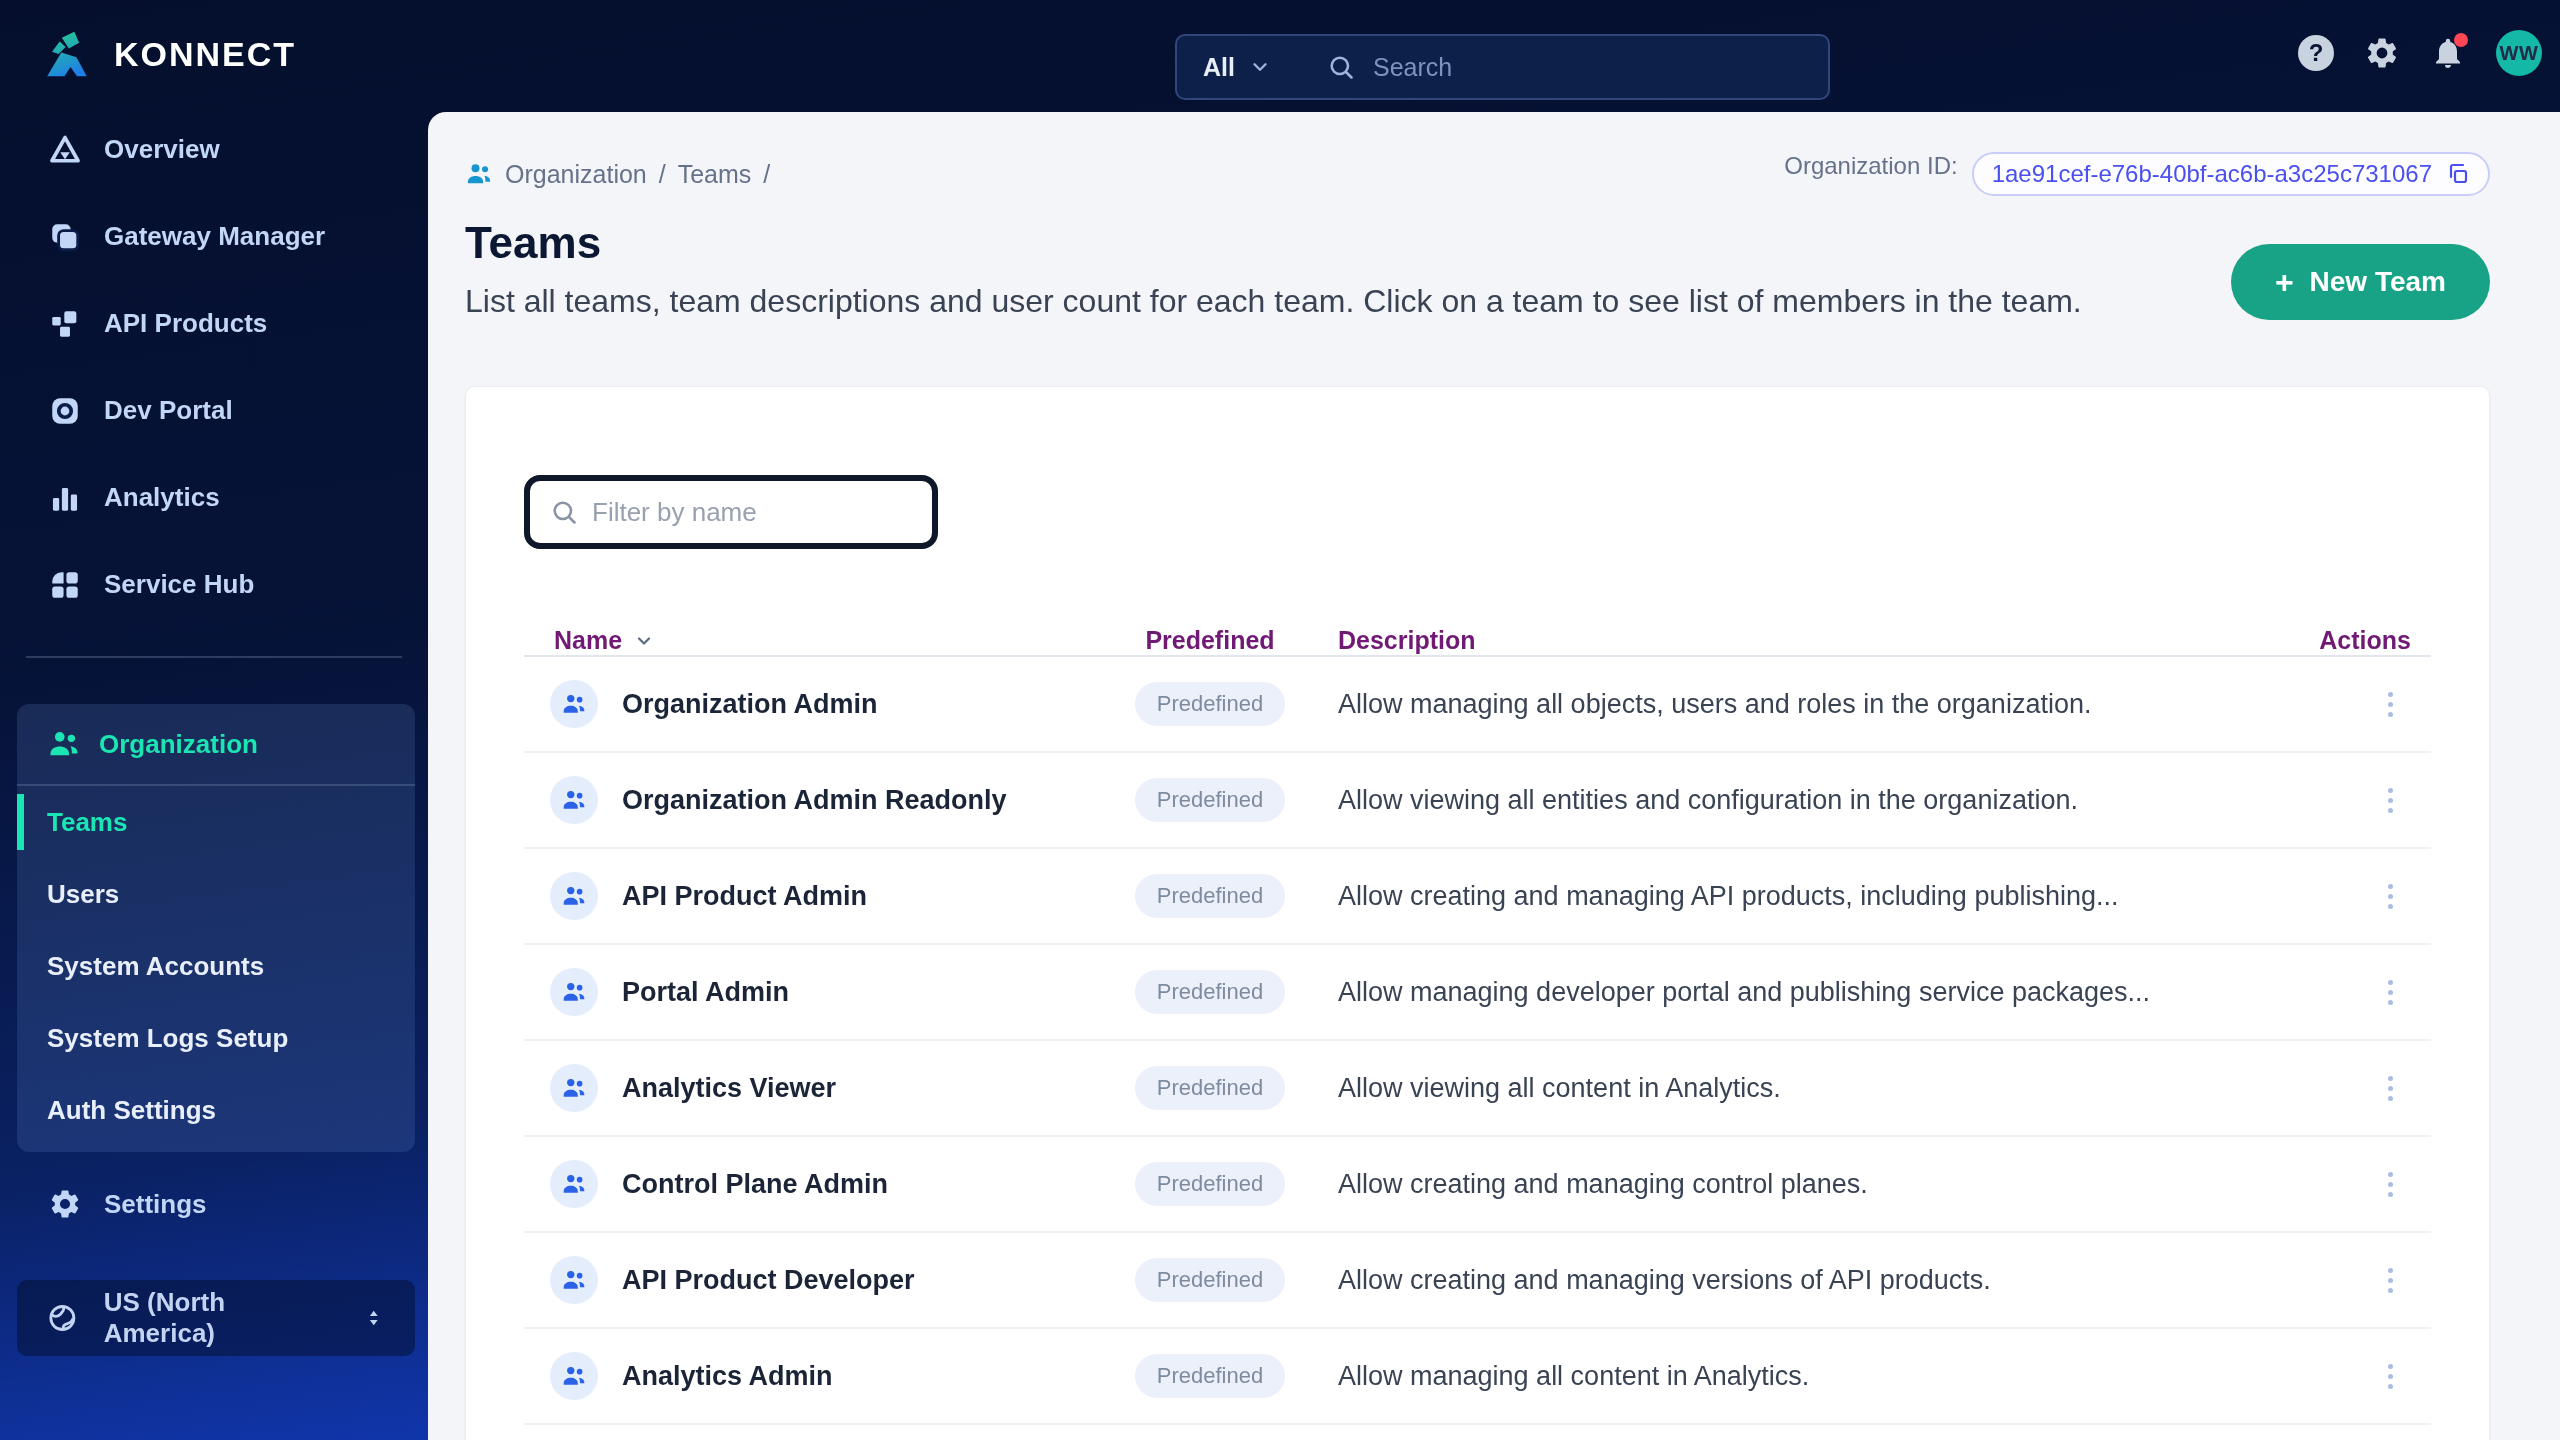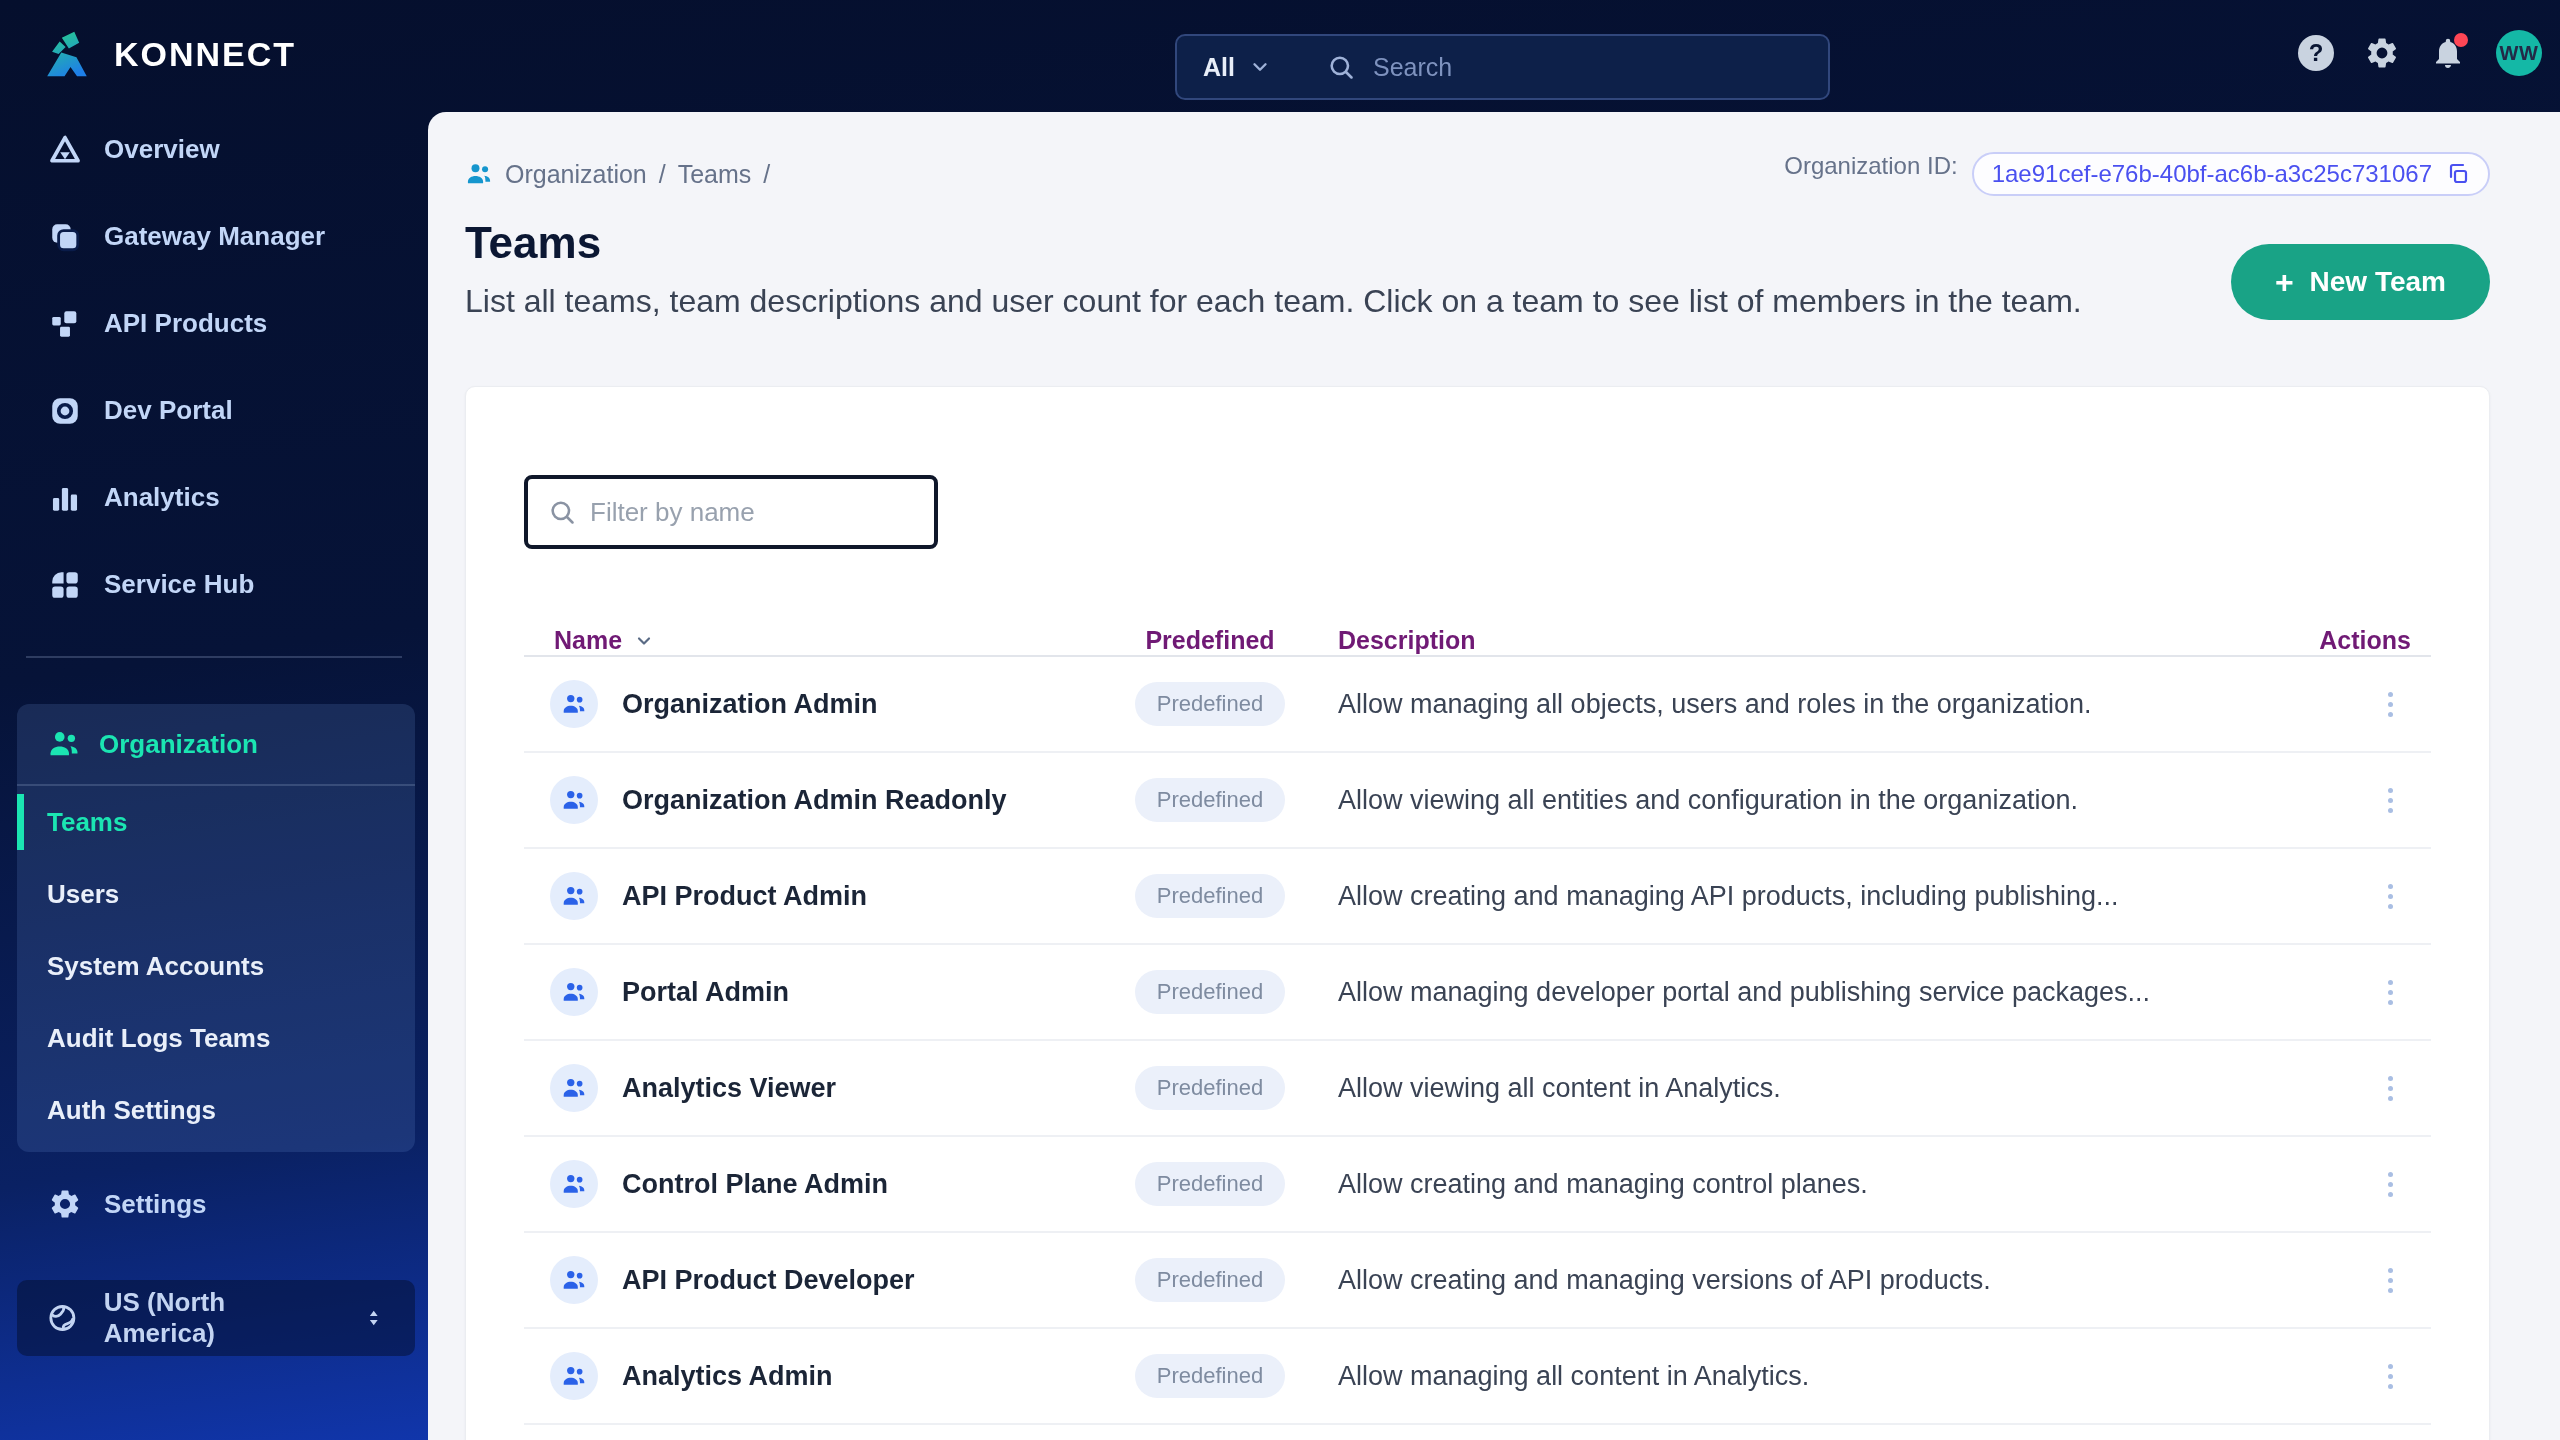--- a/index.html
+++ b/index.html
@@ -63,21 +63,21 @@
   .org-id-chip .ico { width:24px; height:24px; color:#4A50F0; }
   .page-head { display:flex; justify-content:space-between; align-items:flex-end; margin-top:22px; }
   .page-title { font-size:44px; color:#0B1733; font-weight:800; }
   .page-desc { margin-top:15px; font-size:32px; color:#3A4354; }
   .new-team-btn { height:76px; border-radius:38px; background:#19A386; color:#FFFFFF; border:none;
     font-family:inherit; font-size:28px; font-weight:700; padding:0 44px; display:flex; align-items:center; gap:16px; cursor:pointer; }
   .new-team-btn .plus { font-size:32px; font-weight:700; line-height:1; }
 
   .card { background:#FFFFFF; border:1px solid #EBEDF1; border-radius:10px; margin-top:66px;
     height:1120px; padding:88px 58px 0; box-shadow:0 1px 3px rgba(15,25,60,.05); }
-  .filter { width:414px; height:74px; border:4px solid #0f172a; border-radius:8px;
+  .filter { width:414px; height:74px; border:6px solid #0f172a; border-radius:16px;
     display:flex; align-items:center; padding:0 20px; gap:14px; background:#FFFFFF; }
   .filter .ico { width:28px; height:28px; color:#8A93A3; flex:0 0 28px; }
   .filter input { border:none; outline:none; font-family:inherit; font-size:26px; color:#2A3342; width:100%; }
   .filter input::placeholder { color:#98A1AE; }
 
   .thead { display:flex; align-items:flex-end; margin-top:50px; height:58px;
     border-bottom:2px solid #E2E5EB; font-weight:700; color:#701a75; font-size:25px; }
   .h-name { flex:0 0 586px; display:flex; align-items:center; gap:12px; padding-left:30px; cursor:pointer; }
   .h-name .ico { width:20px; height:20px; color:#5A6B85; }
   .h-pre { flex:0 0 200px; text-align:center; }
@@ -265,21 +265,21 @@
     <div class="org-sub active">
       <span>Teams</span>
     </div>
     <div class="org-sub">
       <span>Users</span>
     </div>
     <div class="org-sub">
       <span>System Accounts</span>
     </div>
     <div class="org-sub">
-      <span>Audit Logs Teams</span>
+      <span>System Logs Setup</span>
     </div>
     <div class="org-sub">
       <span>Auth Settings</span>
     </div>
   </div>
 
   <div class="side-item settings-item">
     <svg class="ico">
         <use href="#i-gear"></use>
       </svg>

